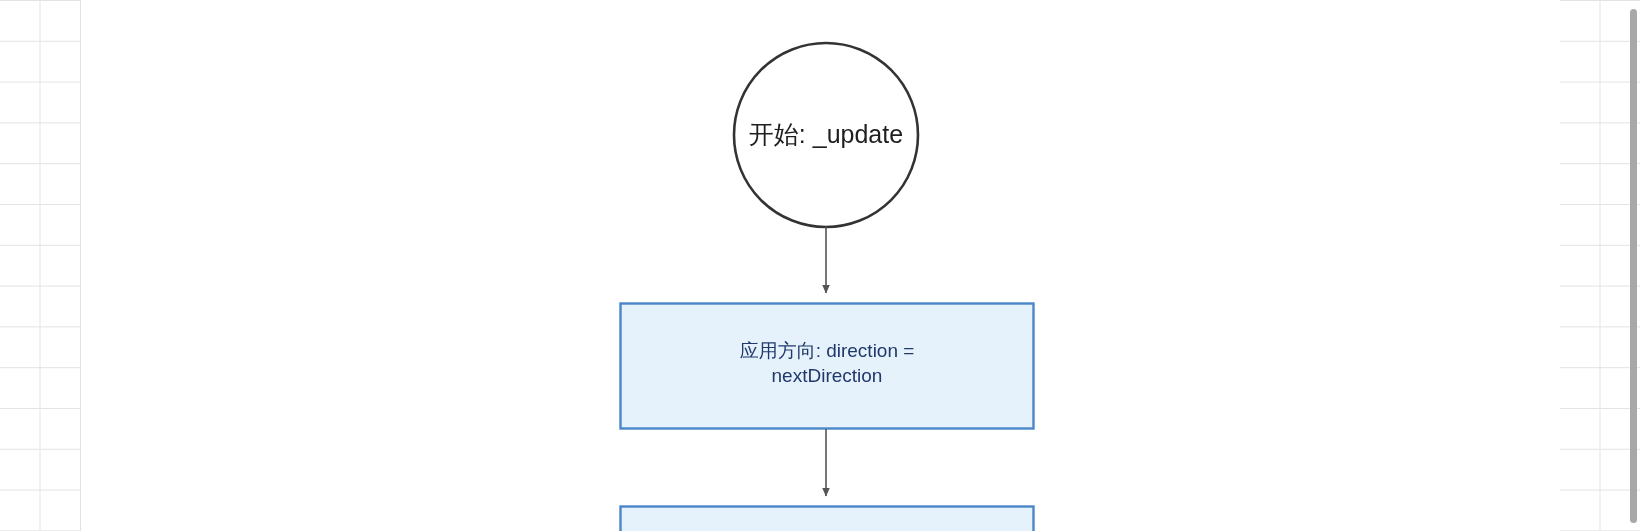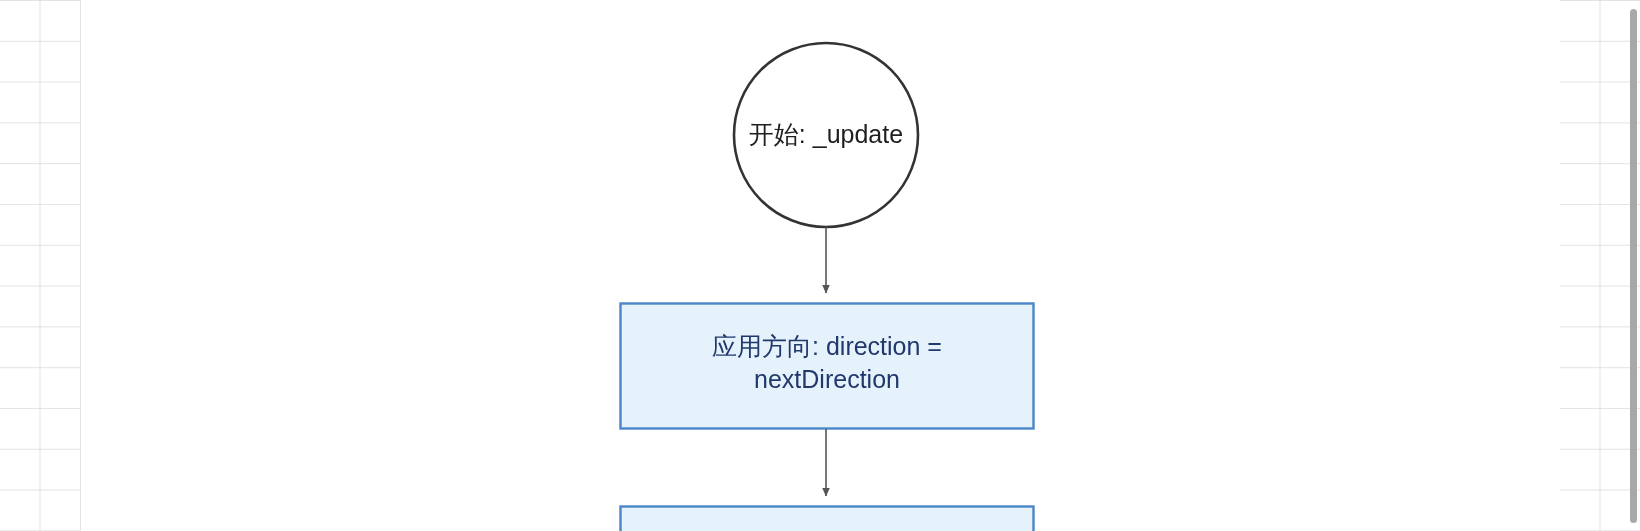--- a/index.html
+++ b/index.html
@@ -63,21 +63,21 @@
     width: 300px;
     height: 190px;
     font-size: 25px;
     color: #1f1f1f;
   }
   #apply-direction-label {
     left: 626px;
     top: 303px;
     width: 402px;
     height: 120px;
-    font-size: 25px;
+    font-size: 19px;
     color: #21386b;
     text-align: center;
   }
   #next-node-label {
     left: 626px;
     top: 512px;
     width: 402px;
     height: 40px;
     font-size: 25px;
     color: #21386b;

